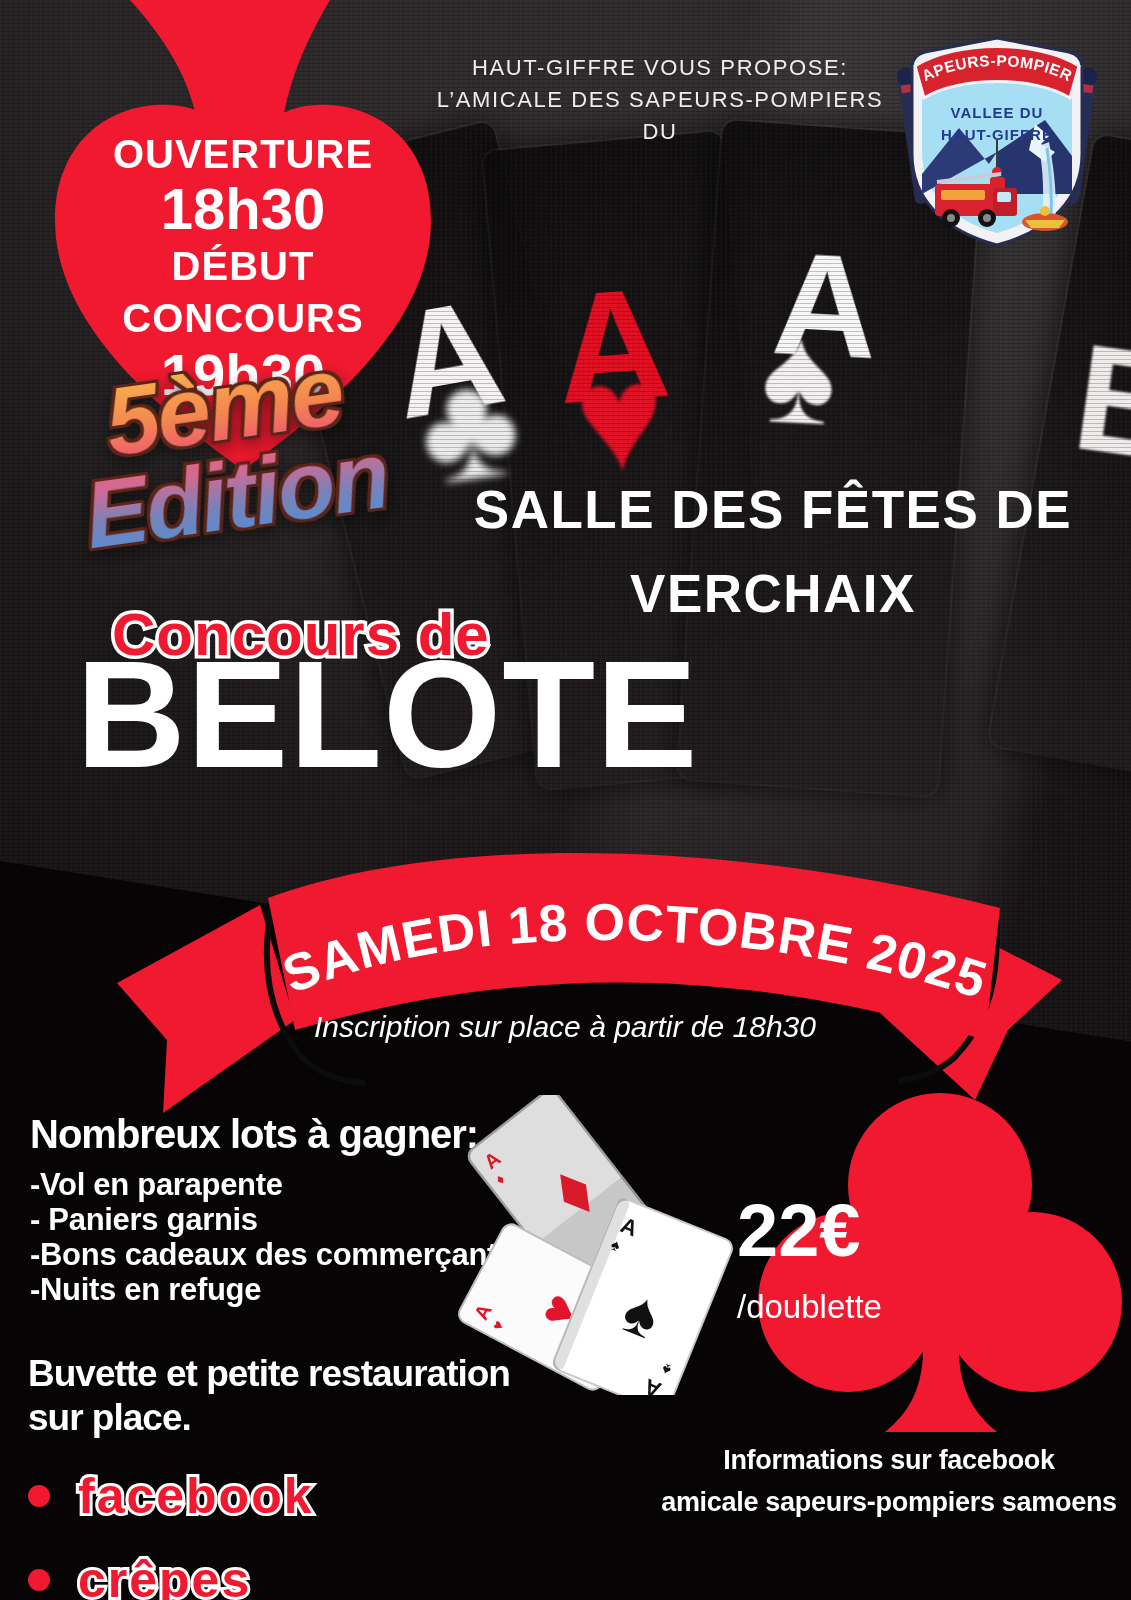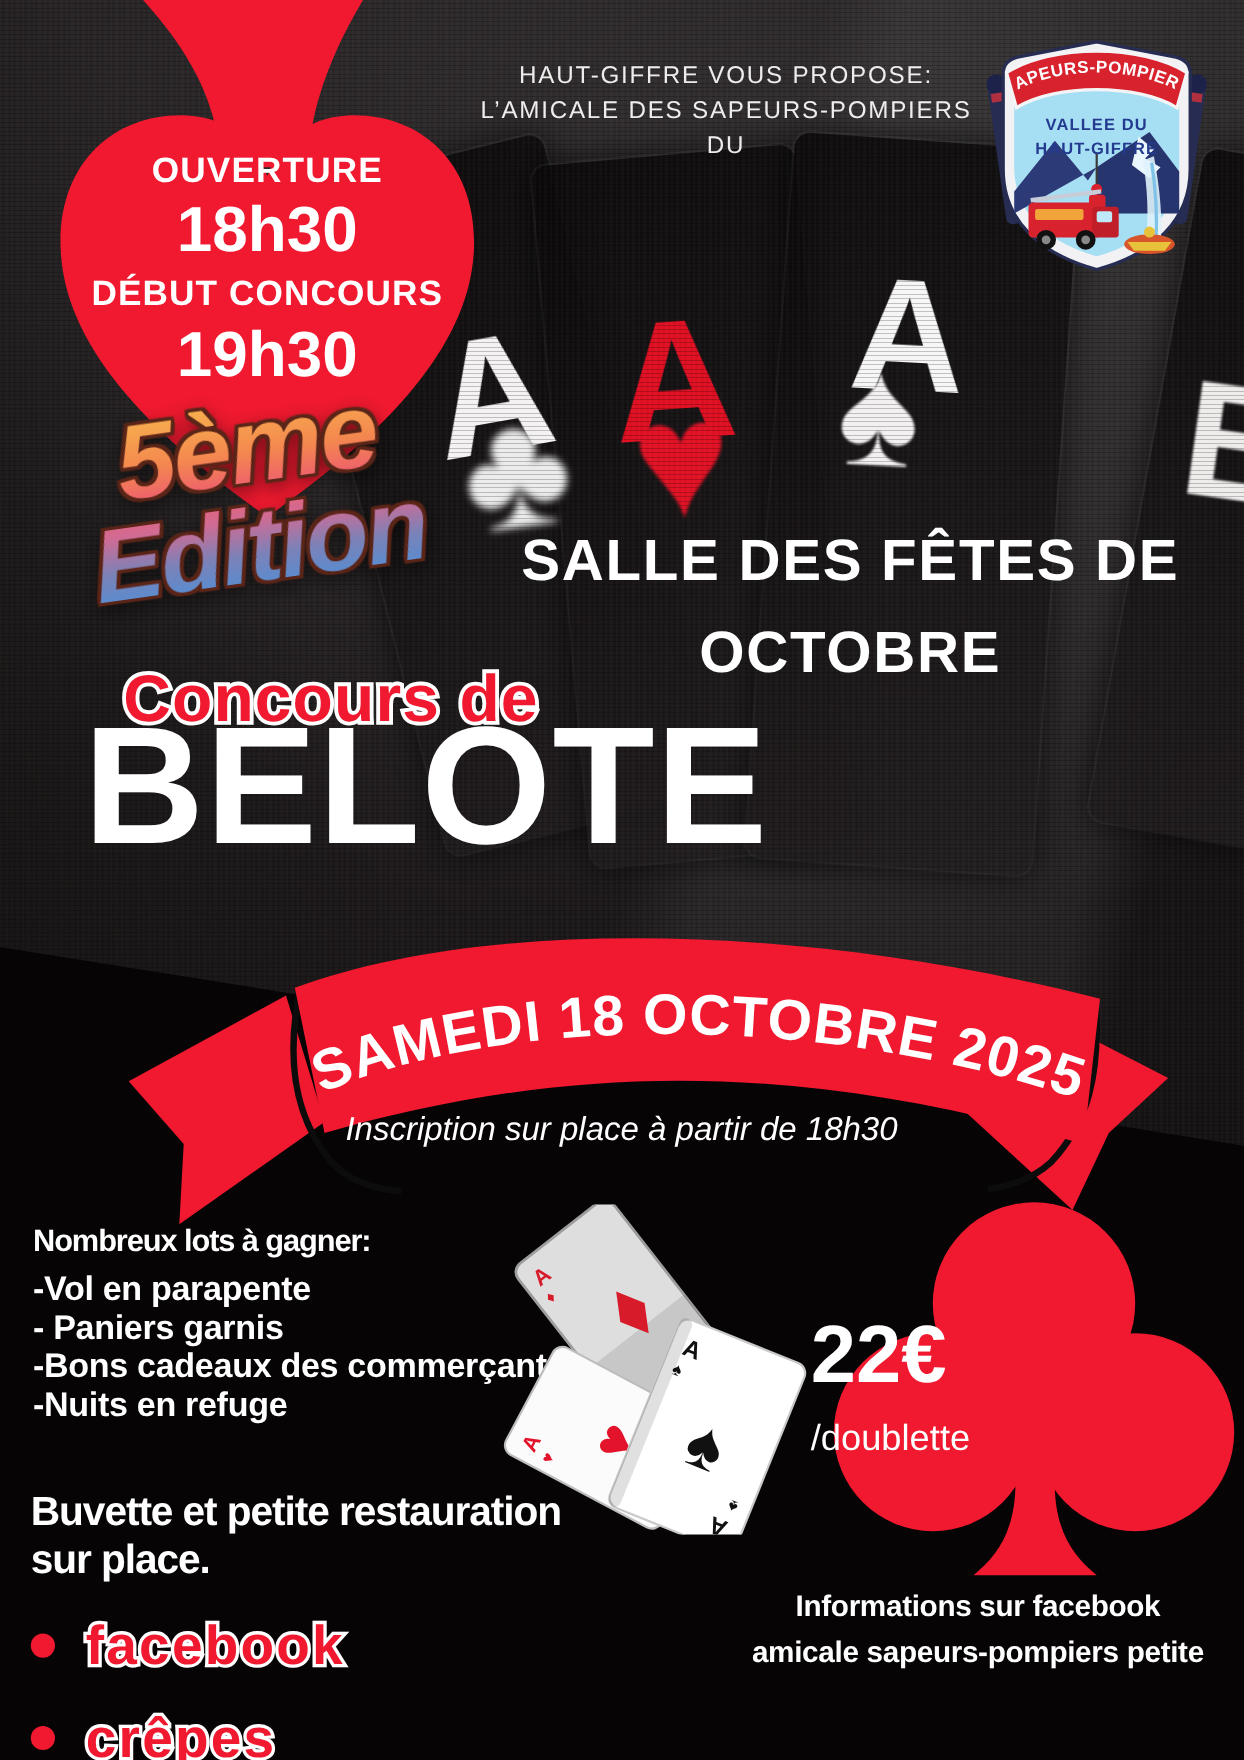--- a/index.html
+++ b/index.html
@@ -37,21 +37,21 @@
   .pp1{left:420px;top:352px;font-size:150px;color:#ececec;transform:rotate(-8deg);filter:blur(3.5px);}
   .pA2{left:557px;top:268px;font-size:155px;color:#df0f22;transform:rotate(-4deg);filter:blur(.6px);}
   .pp2{left:575px;top:342px;font-size:150px;color:#e01124;transform:rotate(-3deg);filter:blur(1.6px);}
   .pA3{left:773px;top:233px;font-size:145px;color:#f7f6f6;transform:rotate(3deg);filter:blur(.5px);}
   .pp3{left:762px;top:305px;font-size:140px;color:#f2f0f0;transform:rotate(3deg);filter:blur(1.2px);}
   .pA4{left:1076px;top:328px;font-size:150px;color:#efecec;transform:rotate(8deg);filter:blur(.8px);}
 
   
   .heart-svg{position:absolute;left:18px;top:0;width:445px;height:485px;z-index:3;}
   .heart-text{position:absolute;left:73px;top:130px;width:340px;z-index:4;text-align:center;color:#fff;font-weight:700;}
-  .ht-s{font-size:32px;line-height:48px;letter-spacing:1px;}
+  .ht-s{font-size:40px;line-height:48px;letter-spacing:1px;}
   .ht-b{font-size:58px;line-height:62px;}
   .ht3{line-height:52px;}
 
   
   .intro{position:absolute;left:425px;top:52px;width:470px;z-index:3;text-align:center;
     color:#efecec;font-size:22px;letter-spacing:1.6px;line-height:1.45;}
 
   
   .badge-svg{position:absolute;left:897px;top:24px;width:200px;height:228px;z-index:4;}
 
@@ -72,21 +72,21 @@
   .belote{position:absolute;left:76px;top:638px;z-index:4;font-size:152px;font-weight:700;color:#fff;letter-spacing:1px;line-height:1;}
 
   
   .ribbon-svg{position:absolute;left:110px;top:845px;width:960px;height:290px;z-index:3;}
   .ribbon-svg text{font-family:"Liberation Sans","DejaVu Sans",sans-serif;}
   .inscription{position:absolute;left:265px;top:1010px;width:600px;z-index:4;text-align:center;
     color:#fff;font-style:italic;font-size:30px;}
 
   
   .lots{position:absolute;left:30px;top:1112px;z-index:3;color:#fff;}
-  .lots-h{font-size:28px;font-weight:700;letter-spacing:-1px;margin-bottom:10px;}
+  .lots-h{font-size:40px;font-weight:700;letter-spacing:-1px;margin-bottom:10px;}
   .lot-item{font-size:31px;font-weight:700;line-height:35px;letter-spacing:-.3px;}
 
   
   .cards3-svg{position:absolute;left:455px;top:1095px;width:310px;height:300px;z-index:3;}
   .cards3-svg text{font-family:"Liberation Sans","DejaVu Sans",sans-serif;}
 
   
   .club-svg{position:absolute;left:745px;top:1090px;width:386px;height:350px;z-index:3;}
   .price{position:absolute;left:737px;top:1194px;width:300px;z-index:4;text-align:left;color:#fff;}
   .amount{font-size:74px;font-weight:700;line-height:1;}
@@ -191,21 +191,21 @@
 
   <div class="edition">
     <div class="edition-text">
       <div class="ed1">5ème</div>
       <div class="ed2">Edition</div>
     </div>
   </div>
 
   <div class="venue">
     <div>SALLE DES FÊTES DE</div>
-    <div>OCTOBRE</div>
+    <div>VERCHAIX</div>
   </div>
 
   <div class="kicker">Concours de</div>
   <div class="belote">BELOTE</div>
 
   <svg class="ribbon-svg" viewBox="0 0 960 290">
     <path d="M150,60 L7,138 L57,195 L53,268 L185,175 Z" fill="#f0192f"></path>
     <path d="M810,62 L952,135 L898,185 L865,255 L770,168 Z" fill="#f0192f"></path>
     <path d="M162,58 C150,120 158,170 190,210 C205,227 228,236 255,238" stroke="#0c0c0c" stroke-width="6" fill="none"></path>
     <path d="M886,68 C890,130 880,175 845,212 C830,226 810,233 788,236" stroke="#0c0c0c" stroke-width="6" fill="none"></path>
@@ -274,16 +274,16 @@
       <span class="food-item">facebook</span>
     </div>
     <div class="food-row">
       <span class="dot"></span>
       <span class="food-item">crêpes</span>
     </div>
   </div>
 
   <div class="footer">
     <div>Informations sur facebook</div>
-    <div>amicale sapeurs-pompiers petite</div>
+    <div>amicale sapeurs-pompiers samoens</div>
   </div>
 
 </div>
 
 </body></html>

